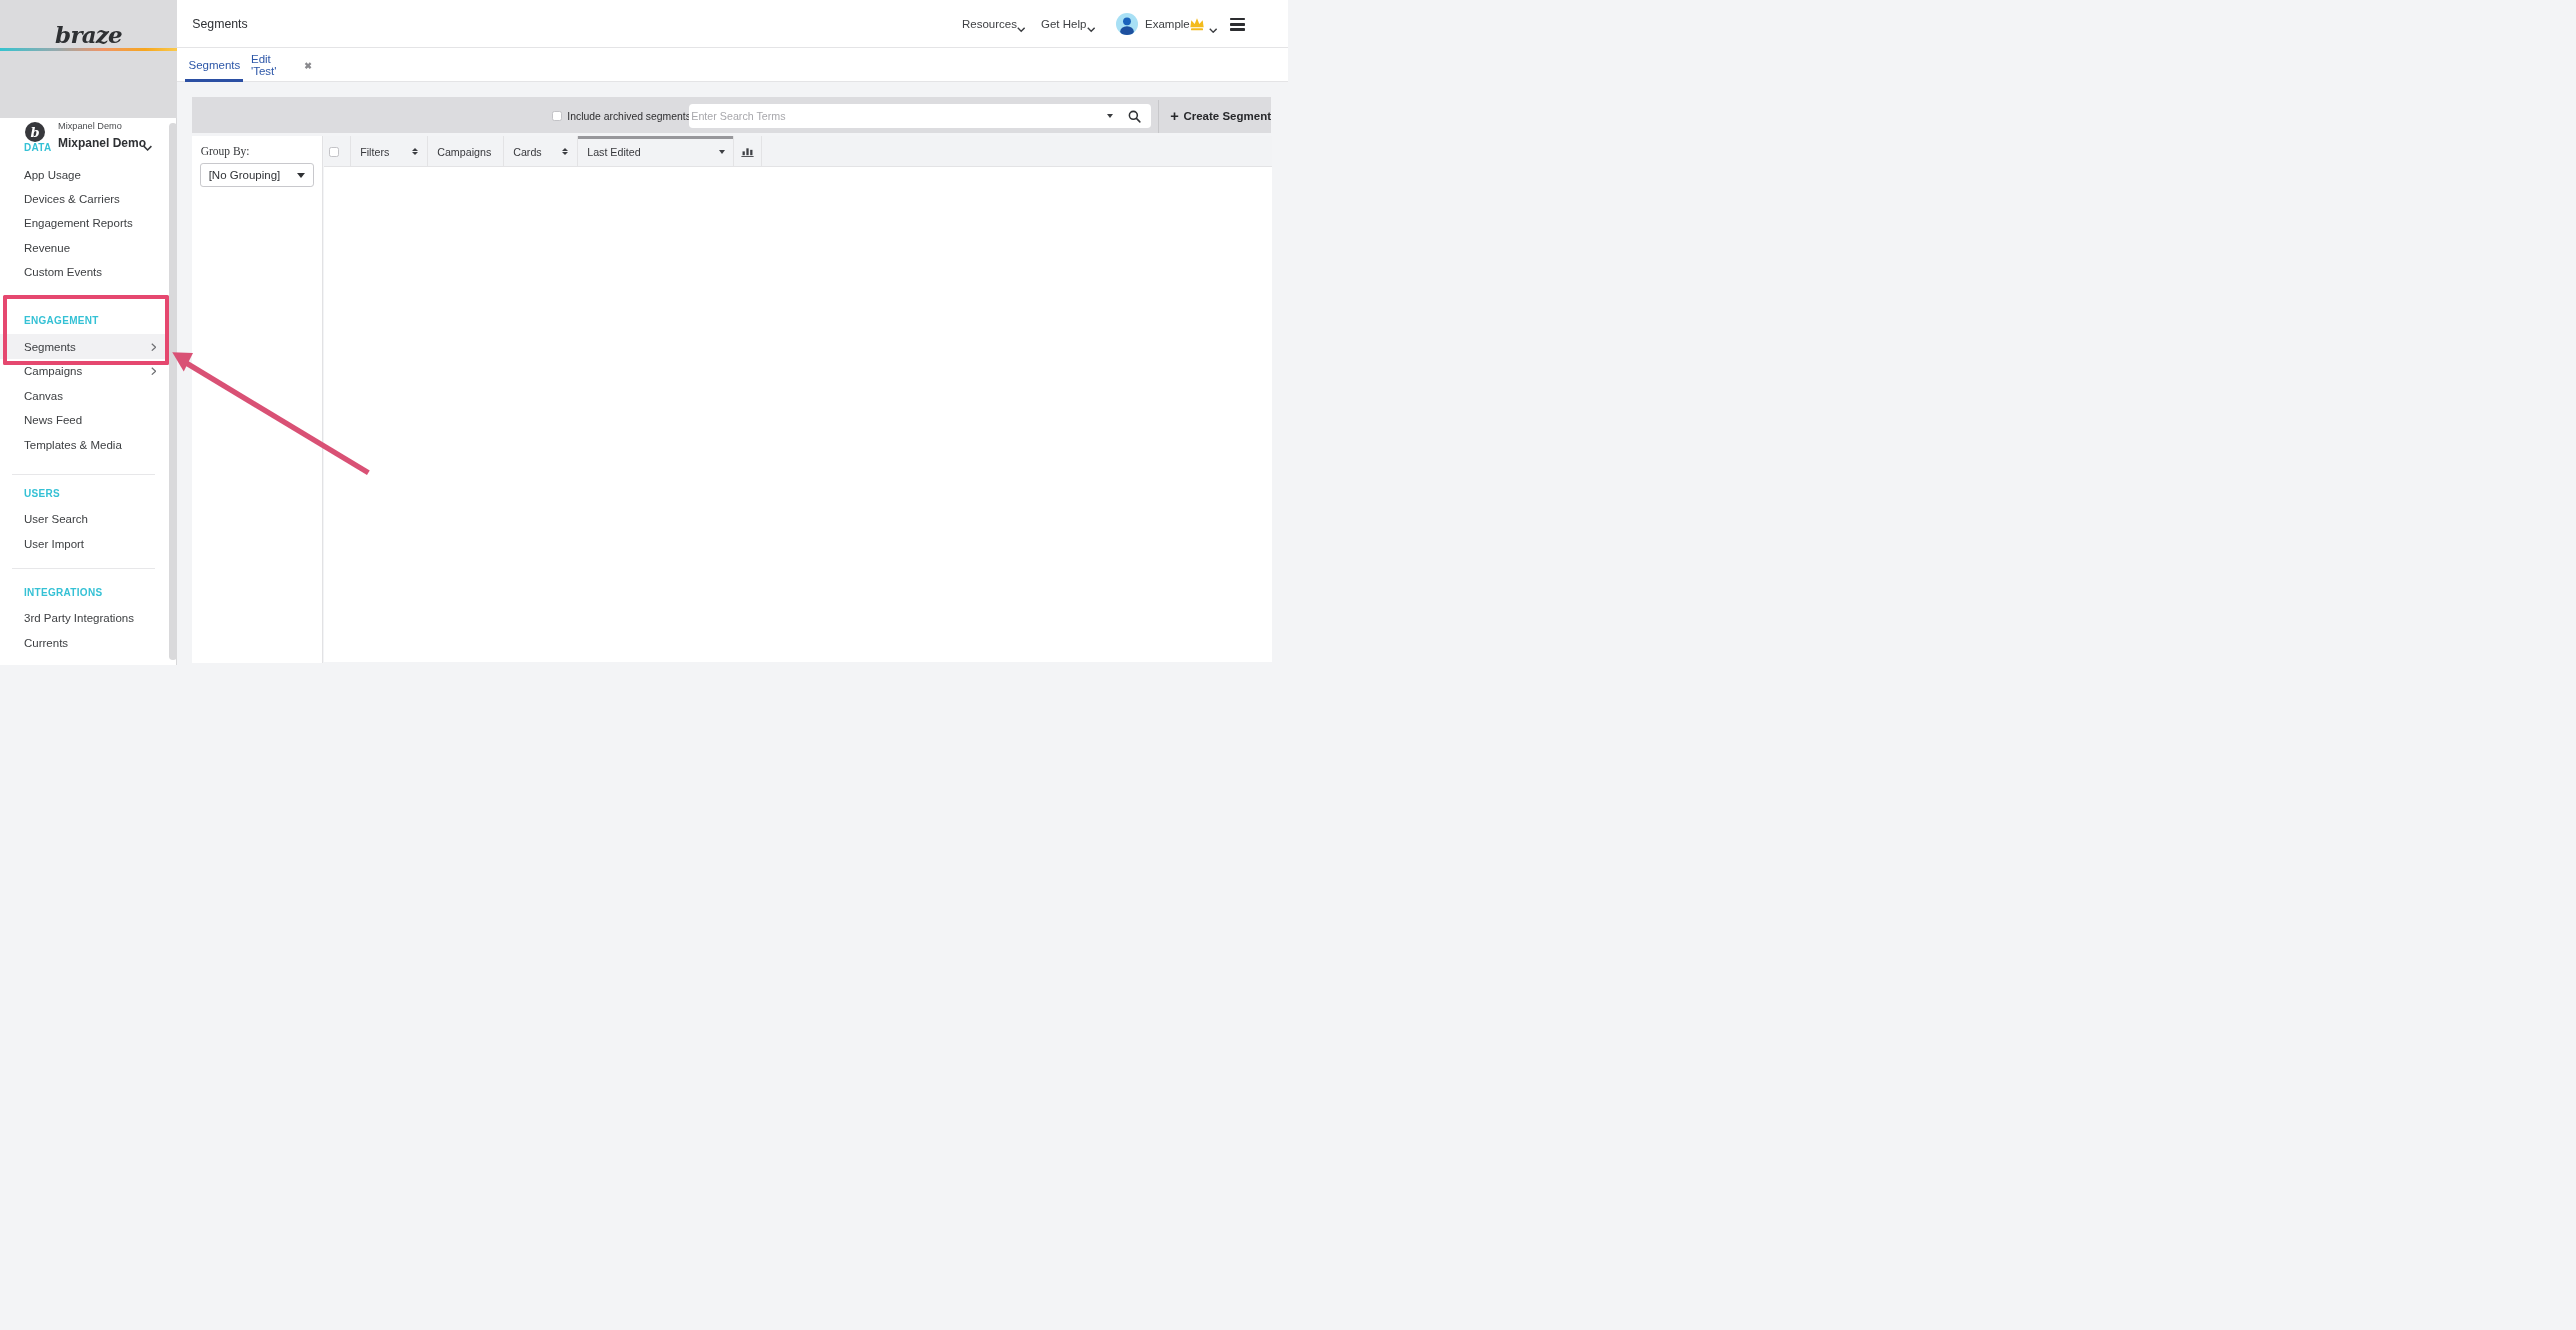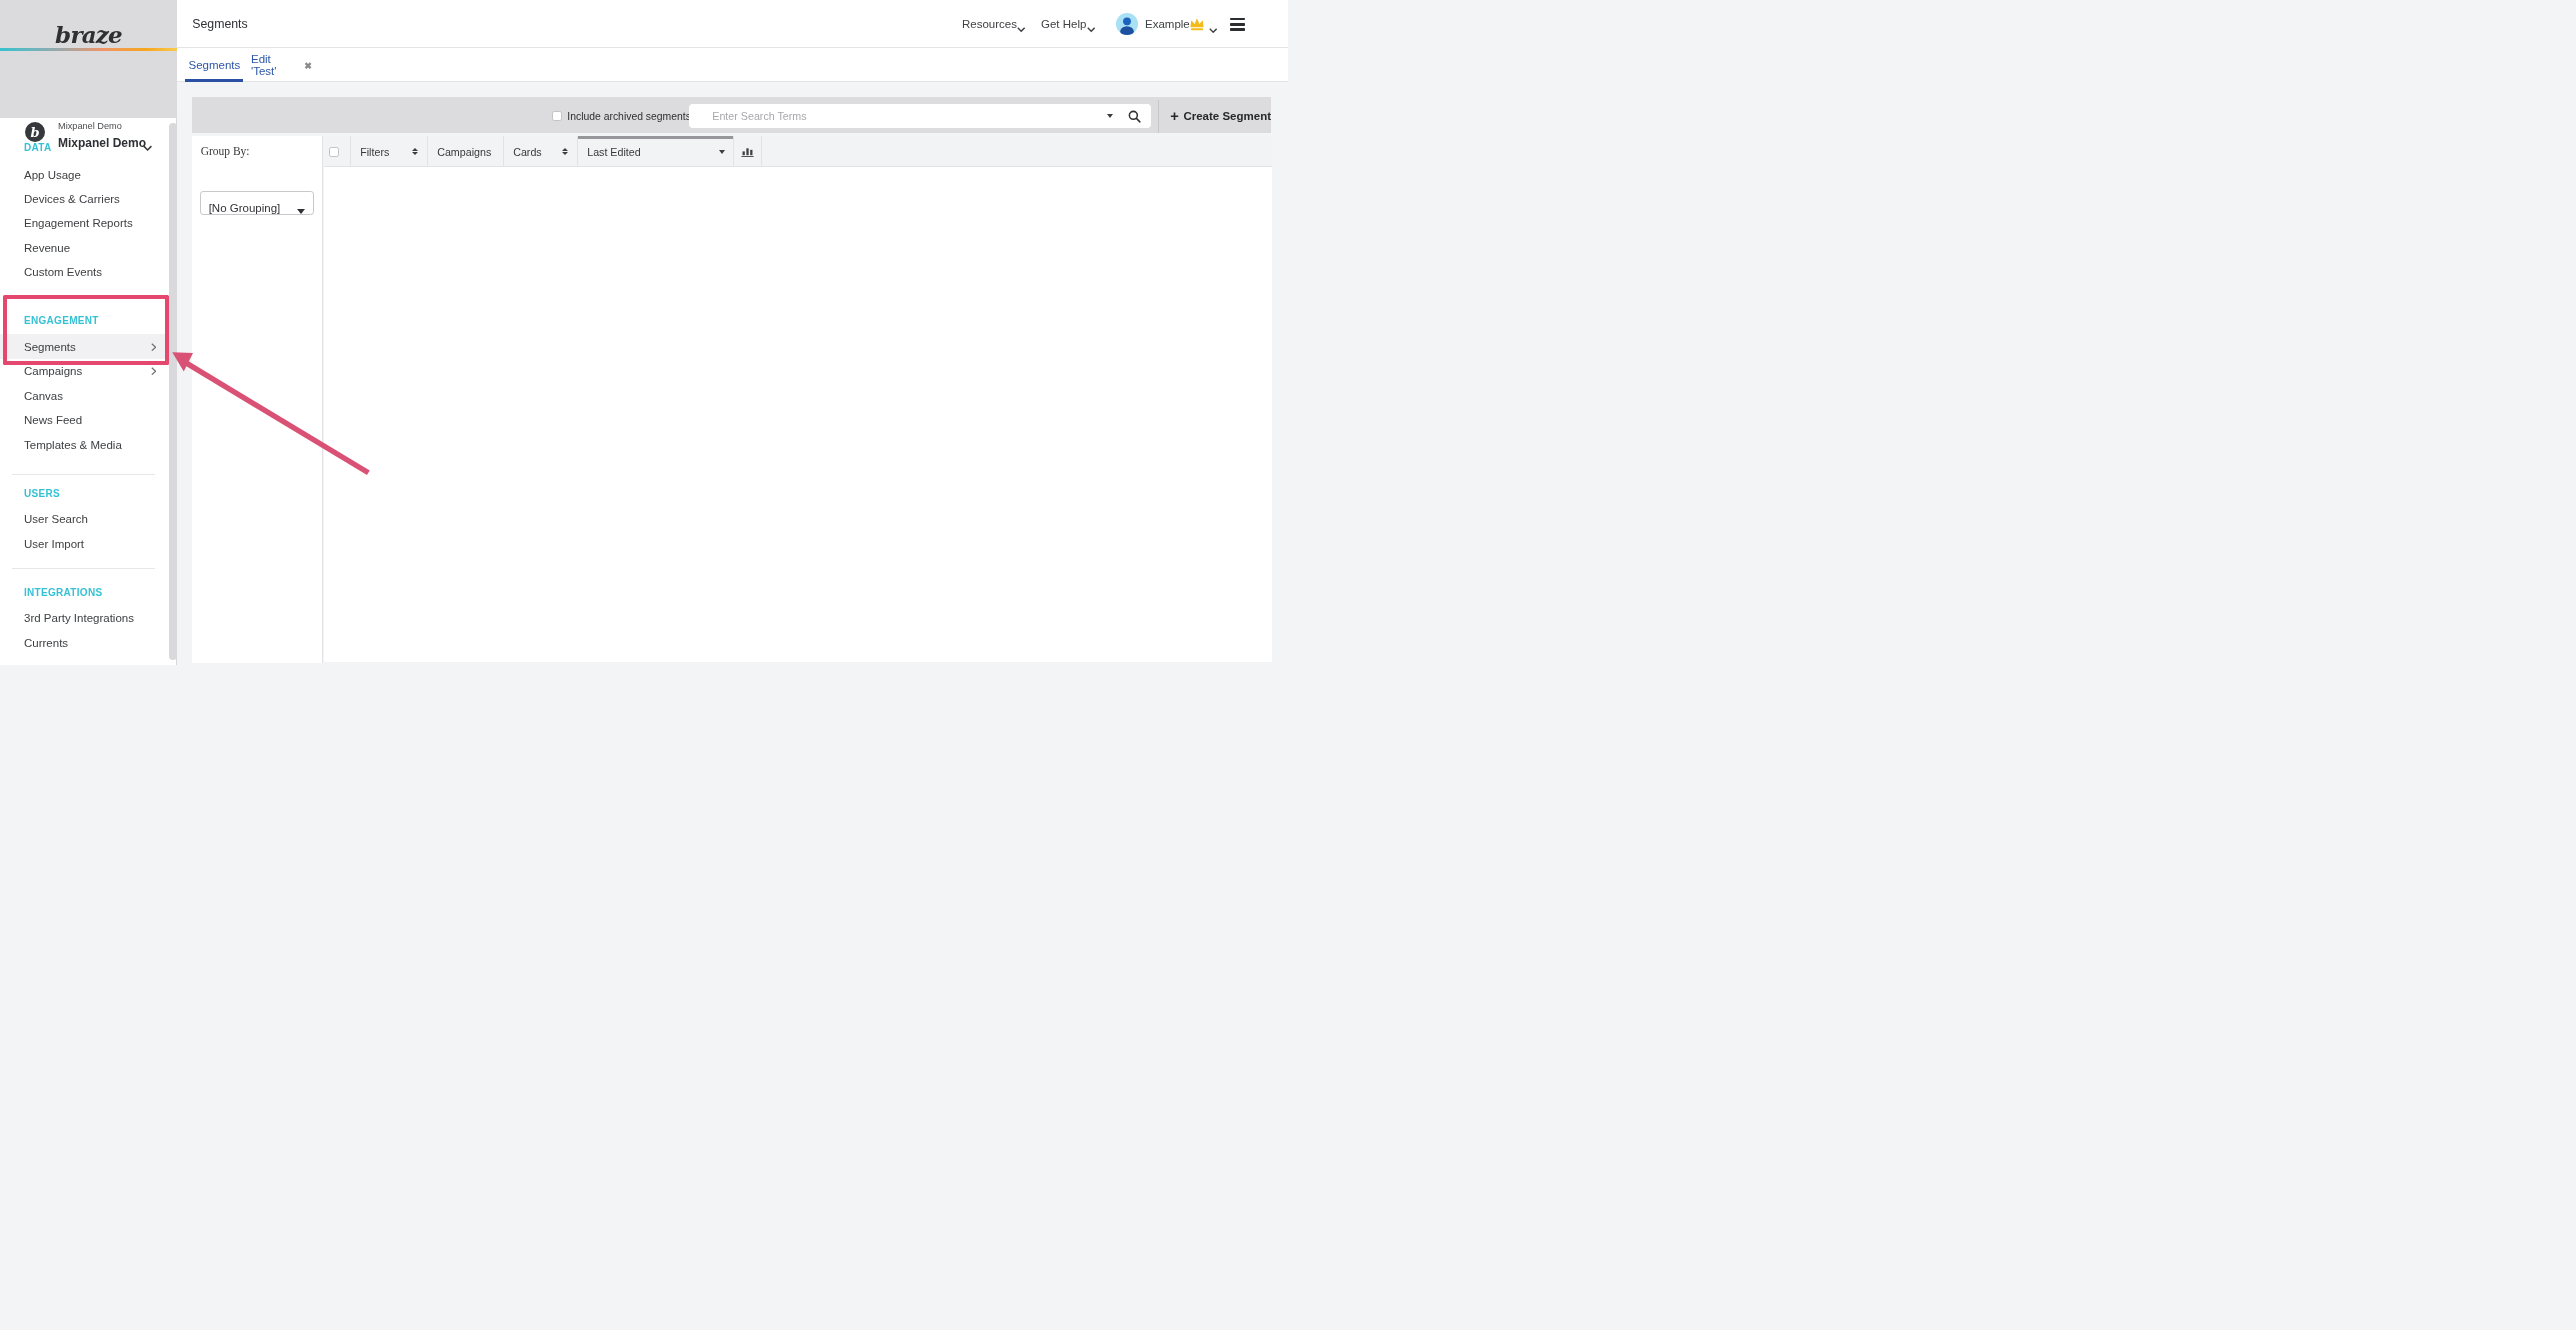--- a/index.html
+++ b/index.html
@@ -68,38 +68,38 @@
 
   .content{position:absolute;left:0;top:82px;width:1111px;height:583px;background:#f3f4f6;}
 
   .toolbar{position:absolute;left:15.3px;top:14.6px;width:1079px;height:36px;background:var(--toolbar-gray);}
   .cbx{position:absolute;width:10px;height:10px;background:#fff;border:0.8px solid #c3c3c7;border-radius:2.3px;cursor:pointer;}
   .toolbar-cbx{left:360px;top:14.6px;}
   .toolbar-cbx-label{position:absolute;left:375px;top:19.6px;transform:translateY(-50%);
                      font-size:10.4px;color:#2e2e30;}
   .search-wrap{position:absolute;left:497px;top:7.7px;width:462px;height:24px;background:#fff;border-radius:3.8px;}
   .search-input{position:absolute;left:0;top:0;width:406px;height:24px;border:none;outline:none;
-                background:transparent;padding-left:23px;font-size:10.7px;color:#333;
+                background:transparent;padding-left:2px;font-size:10.7px;color:#333;
                 font-family:"Liberation Sans",sans-serif;}
   .search-input::placeholder{color:#a8a8ac;}
   .search-dd-caret{position:absolute;left:418px;top:10px;width:0;height:0;
                    border-left:3.8px solid transparent;border-right:3.8px solid transparent;
                    border-top:4.6px solid #3a3c3f;cursor:pointer;}
   .search-glass{position:absolute;left:439px;top:5.4px;cursor:pointer;}
   .toolbar-divider{position:absolute;left:966px;top:3.1px;width:0.8px;height:33px;background:#c7c7ca;}
   .create-btn{position:absolute;left:978px;top:19.6px;transform:translateY(-50%);display:flex;
               align-items:center;gap:4.6px;cursor:pointer;}
   .create-plus{font-size:14.6px;font-weight:700;color:#27282b;line-height:1;}
   .create-label{font-size:11.5px;font-weight:700;color:#27282b;}
 
   .group-panel{position:absolute;left:15.3px;top:54px;width:131px;height:527px;background:#fff;
                border-right:0.8px solid #e2e2e4;}
   .group-label{position:absolute;left:8.4px;top:15.3px;transform:translateY(-50%);font-size:11.5px;color:#36383b;font-family:Liberation Serif, serif;}
   .group-dd{position:absolute;left:7.7px;top:27px;width:114px;height:24px;background:#fff;
-            border:0.8px solid #c8c8cc;border-radius:3.1px;display:flex;align-items:flex-end;cursor:pointer;margin-top:28px;}
+            border:0.8px solid #c8c8cc;border-radius:3.1px;display:flex;align-items:center;cursor:pointer;}
   .group-dd-text{font-size:11.5px;font-weight:500;color:#313337;padding-left:7.7px;flex:1;}
   .group-dd-caret{width:0;height:0;border-left:4.6px solid transparent;border-right:4.6px solid transparent;
                   border-top:5.4px solid #2f3134;margin-right:7.7px;}
 
   .table{position:absolute;left:147px;top:54px;width:948px;height:527px;}
   .thead{position:absolute;left:0;top:0;width:948px;height:31px;background:var(--header-row-gray);
          border-bottom:0.8px solid #e3e3e5;display:flex;}
   .th{position:relative;height:31px;display:flex;align-items:center;font-size:10.7px;font-weight:500;
       color:#38393d;}
   .th-border{border-left:0.8px solid #e3e3e5;}

